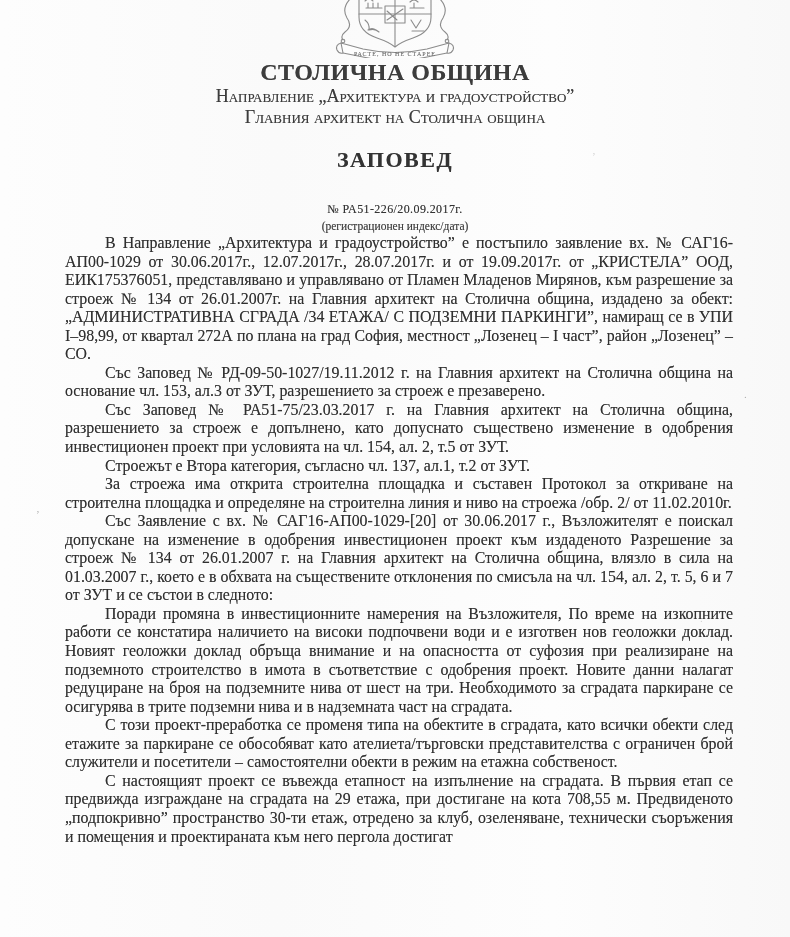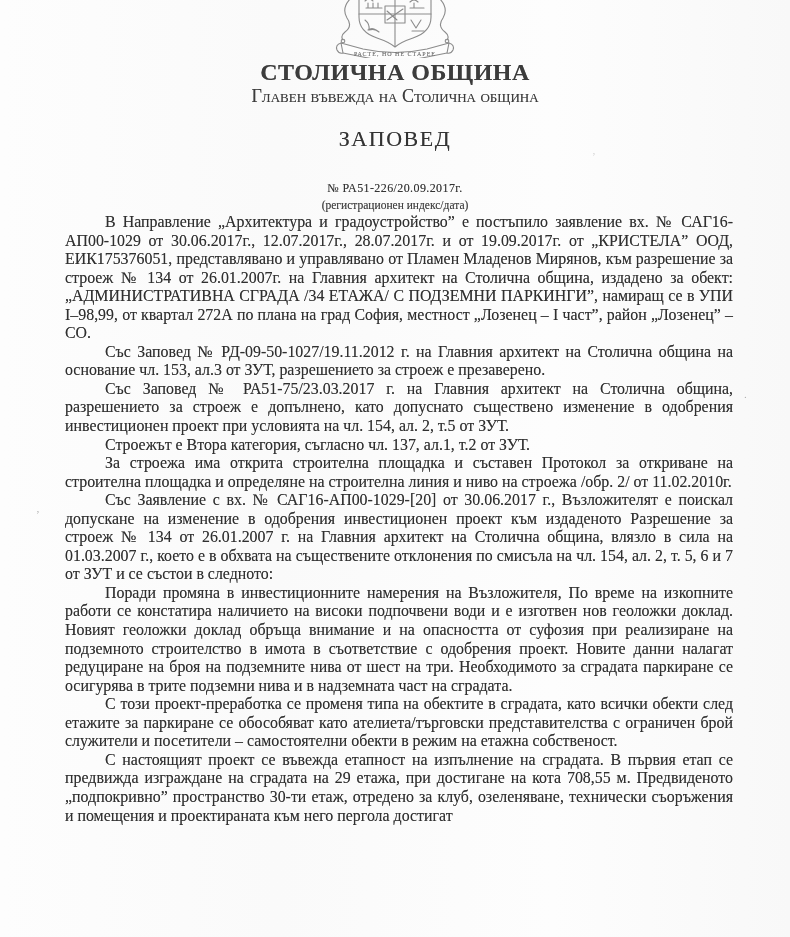--- a/index.html
+++ b/index.html
@@ -32,21 +32,21 @@
   .dept-name, .office-name {
     font-variant: small-caps;
     font-size: 18px;
     line-height: 21px;
     color: #3c3c3c;
   }
   .doc-title {
     margin: 19px 0 0 0;
     text-align: center;
     font-size: 22px;
-    font-weight: normal;
+    font-weight: bold;
     letter-spacing: 1.5px;
     line-height: 26px;
     color: #333;
   }
   .doc-number {
     margin-top: 26px;
     text-align: center;
     font-size: 12px;
     letter-spacing: 0.4px;
     line-height: 21px;
@@ -101,21 +101,22 @@
           <circle cx="115" cy="41" r="1.8"></circle>
 
           <path d="M9,43 L31,49 Q63,56 95,49 L117,43 L115,53 L95,57 Q63,64 31,57 L11,53 Z" fill="#fdfdfd"></path>
           <path d="M9,43 Q3,45 5,50 Q7,54 11,53"></path>
           <path d="M117,43 Q123,45 121,50 Q119,54 115,53"></path>
         </g>
         <text x="63" y="55.5" text-anchor="middle" font-size="6" letter-spacing="1" fill="#7d7d7d" font-family="'Liberation Serif', serif">РАСТЕ, НО НЕ СТАРЕЕ</text>
       </svg>
     </div>
     <div class="org-name">СТОЛИЧНА ОБЩИНА</div>
-    <div class="office-name">Главен въвежда на Столична община</div>
+    <div class="dept-name">Направление „Архитектура и градоустройство”</div>
+    <div class="office-name">Главния архитект на Столична община</div>
   </header>
 
   <h1 class="doc-title">ЗАПОВЕД</h1>
 
   <div class="doc-number">№ РА51-226/20.09.2017г.</div>
   <div class="doc-number-caption">(регистрационен индекс/дата)</div>
 
   <main class="doc-body">
     <p>В Направление „Архитектура и градоустройство” е постъпило заявление вх. № САГ16-АП00-1029 от 30.06.2017г., 12.07.2017г., 28.07.2017г. и от 19.09.2017г. от „КРИСТЕЛА” ООД, ЕИК175376051, представлявано и управлявано от Пламен Младенов Мирянов, към разрешение за строеж № 134 от 26.01.2007г. на Главния архитект на Столична община, издадено за обект: „АДМИНИСТРАТИВНА СГРАДА /34 ЕТАЖА/ С ПОДЗЕМНИ ПАРКИНГИ”, намиращ се в УПИ I–98,99, от квартал 272А по плана на град София, местност „Лозенец – I част”, район „Лозенец” – СО.</p>
     <p>Със Заповед № РД-09-50-1027/19.11.2012 г. на Главния архитект на Столична община на основание чл. 153, ал.3 от ЗУТ, разрешението за строеж е презаверено.</p>

